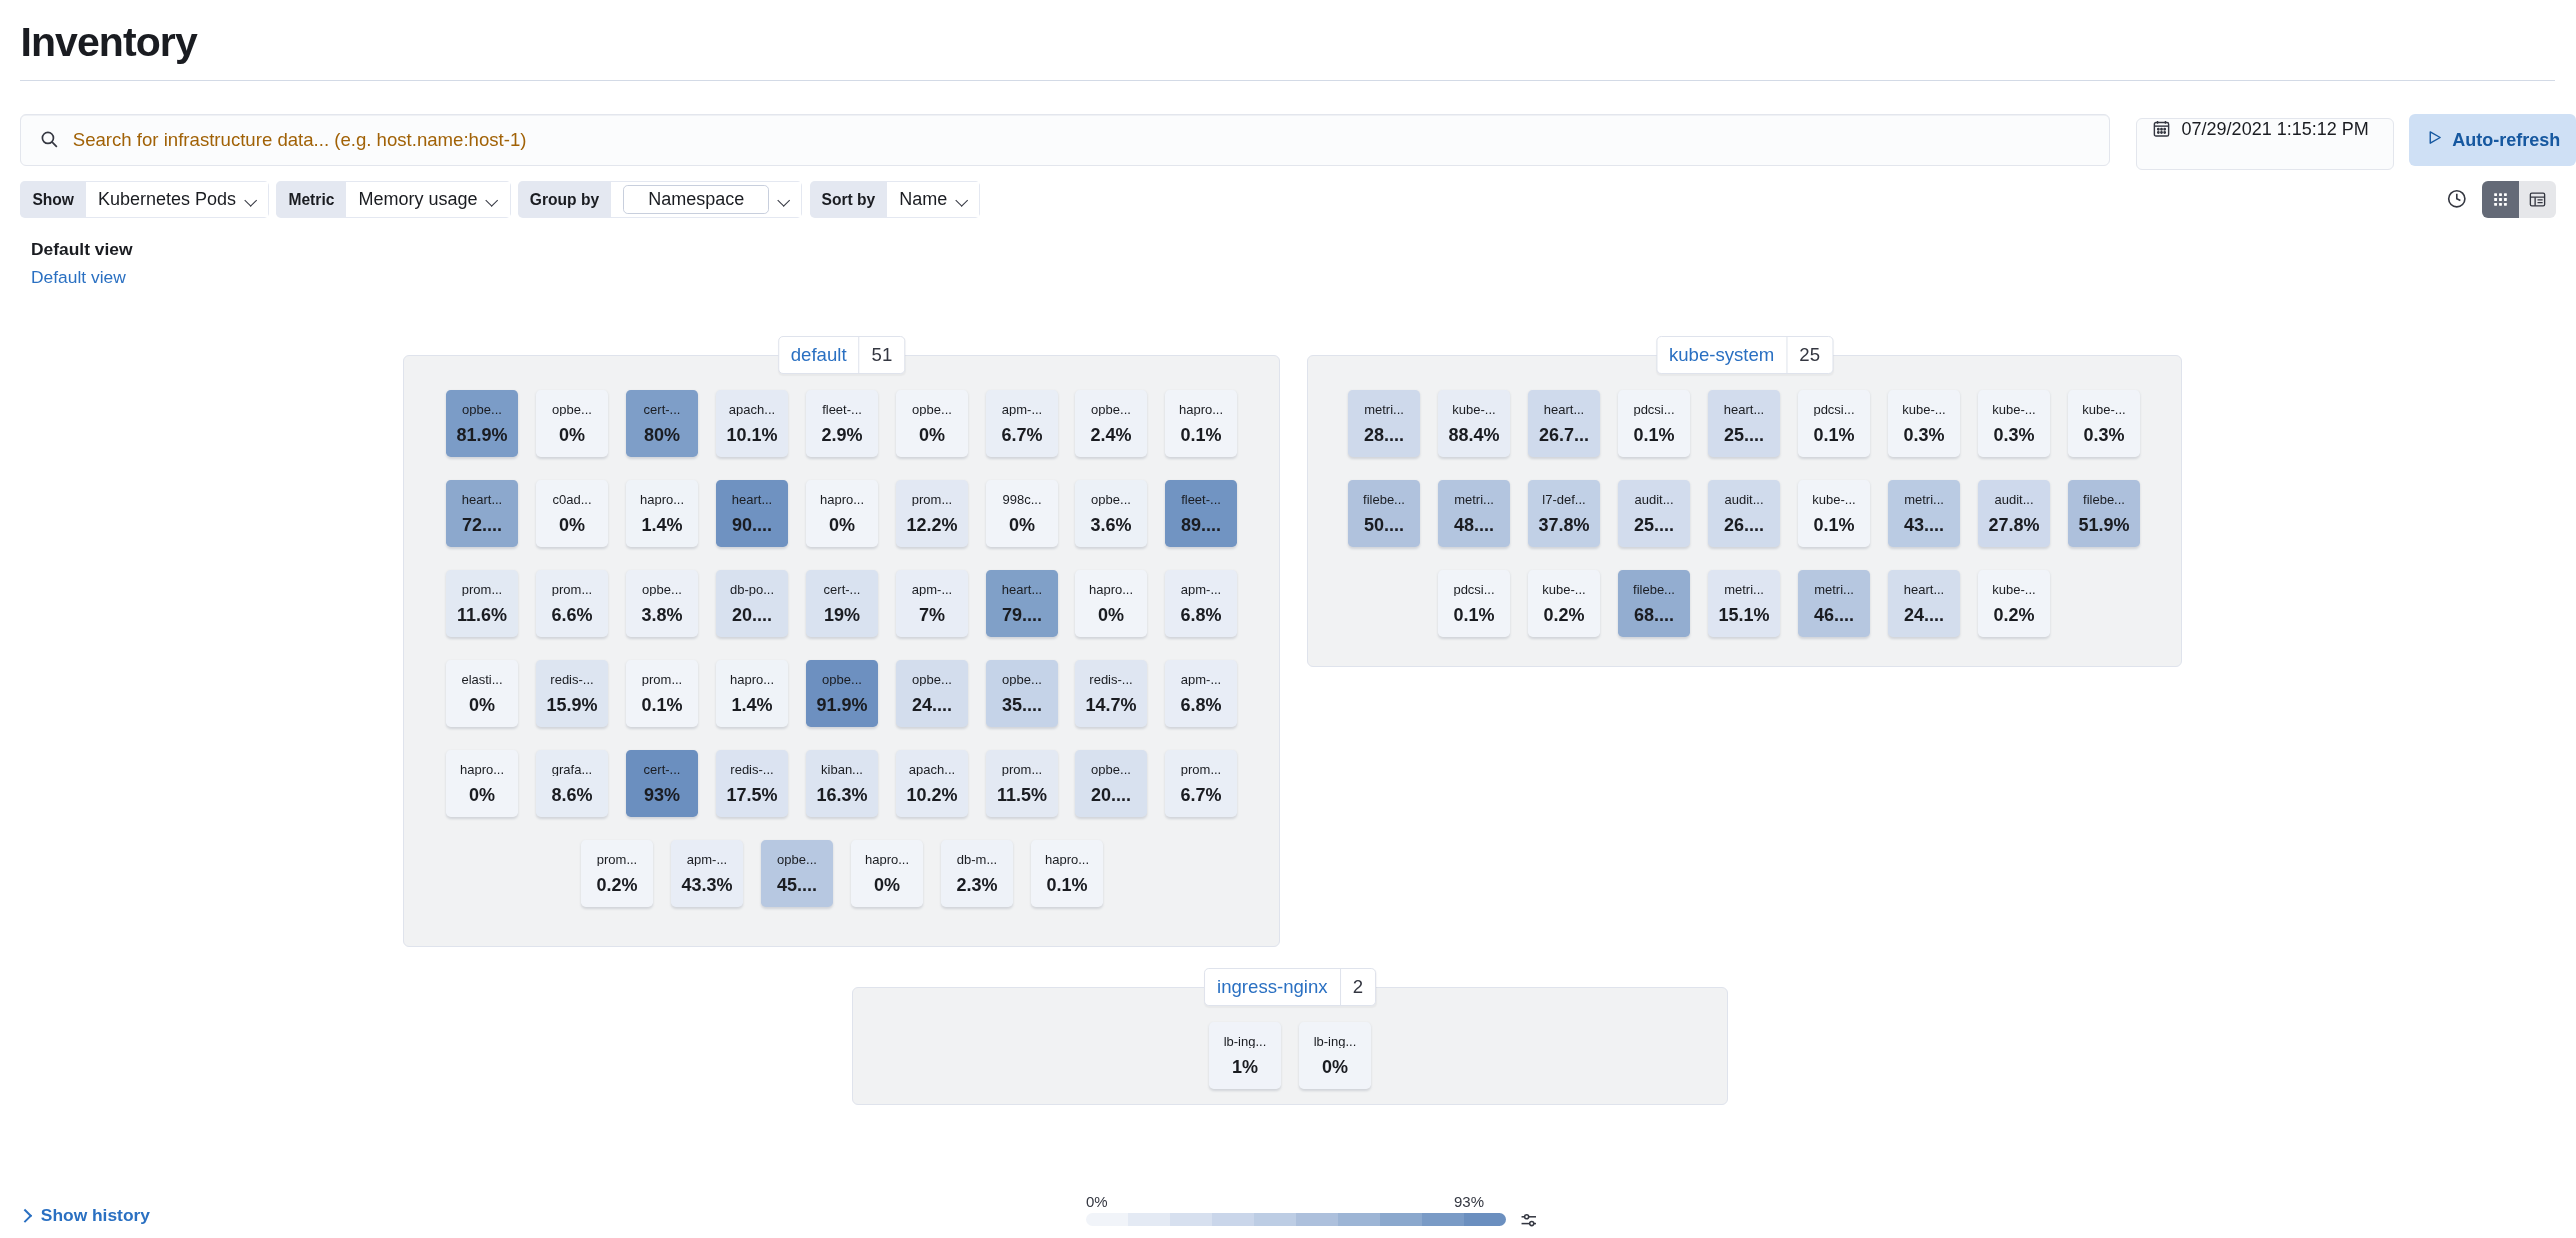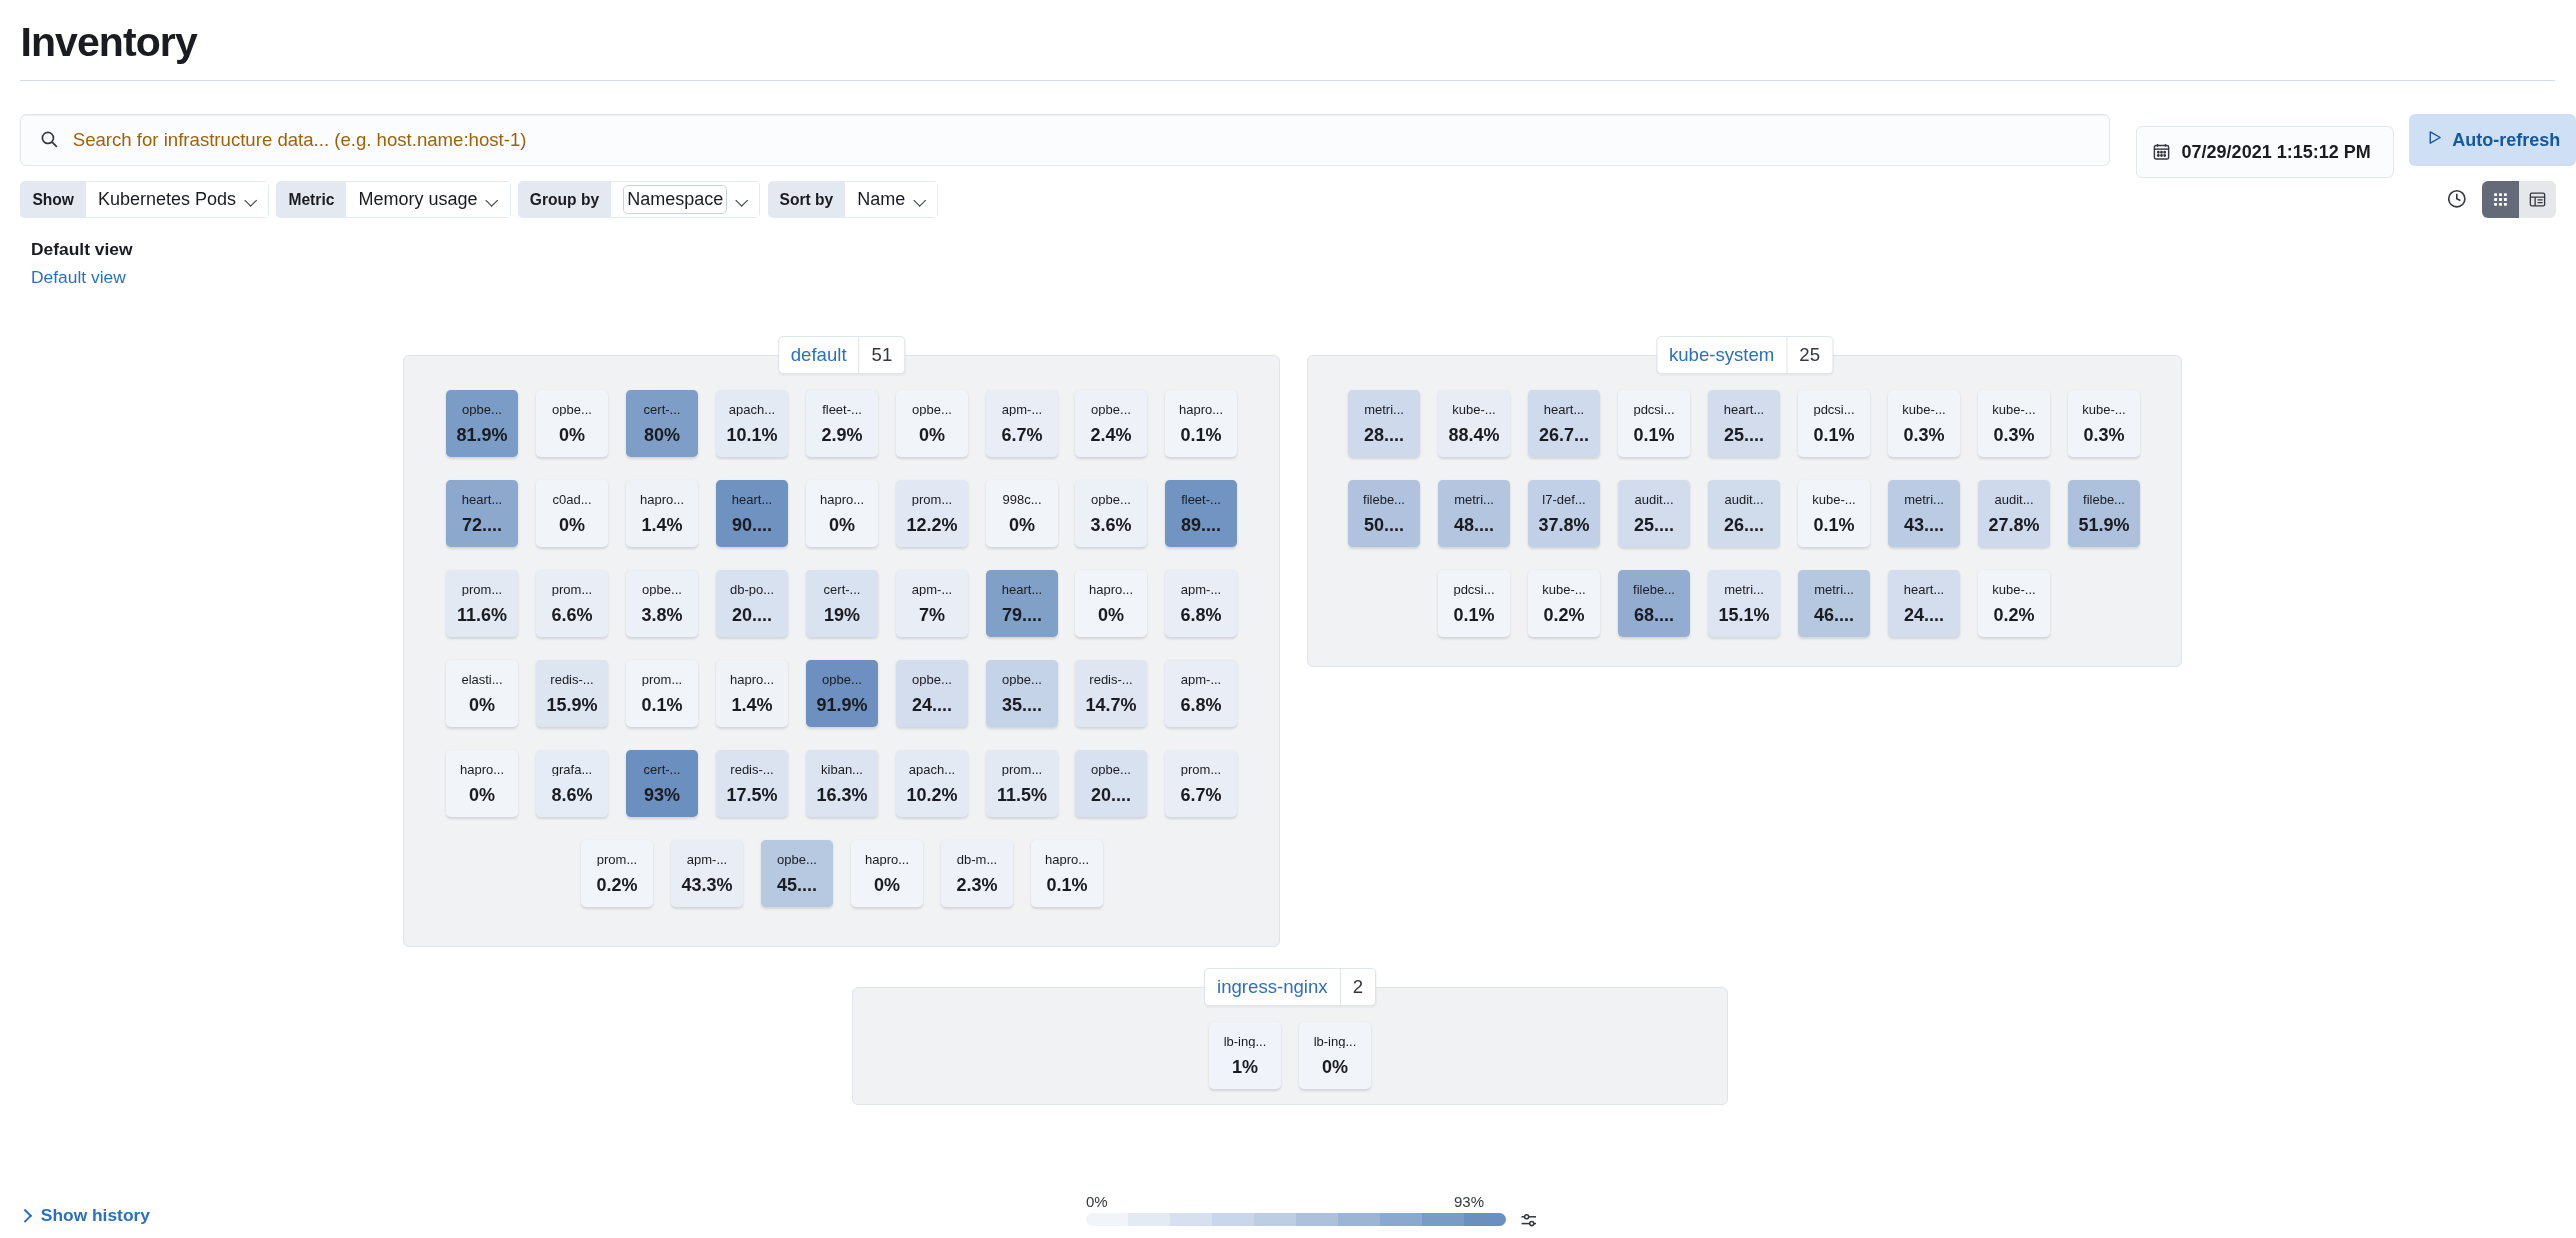--- a/index.html
+++ b/index.html
@@ -26,23 +26,23 @@
   
   .search-row { position: absolute; left: 20.4px; top: 114px; width: 2535px; height: 52px; }
   .search-box {
     position: absolute; left: 0; top: 0; width: 2090px; height: 52px;
     background: #fbfcfd; border: 0.6px solid #e3e6ed; border-radius: 6px;
     display: flex; align-items: center; padding-left: 18px; gap: 13px;
     box-shadow: 0 0.6px 0 #e3e6ed inset;
   }
   .search-box .ph { font-size: 18.6px; color: #a16207; }
   .date-box {
-    position: absolute; left: 2116px; top: 12px; width: 258px; height: 52px;
+    position: absolute; left: 2116px; top: 4px; width: 258px; height: 52px;
     background: #fbfcfd; border: 0.6px solid #e3e6ed; border-radius: 6px;
-    display: flex; align-items: center; padding-left: 14.4px; gap: 10.8px; font-weight: bold;
+    display: flex; align-items: flex-start; padding-left: 14.4px; gap: 10.8px;
   }
   .date-box .dt { font-size: 18px; color: #1a1c21; }
   .refresh-btn {
     position: absolute; left: 2389px; top: 0; width: 167px; height: 52px;
     background: #cfe0f5; border-radius: 6px;
     display: flex; align-items: center; justify-content: center; gap: 9.6px;
     color: #1658a0; font-size: 18px; font-weight: 700; cursor: pointer;
   }
 
   
@@ -51,21 +51,21 @@
   .ctrl .lbl {
     background: #e4e8f1; color: #1a1c21; font-size: 15.6px; font-weight: 700;
     display: flex; align-items: center; padding: 0 12px;
   }
   .ctrl .val {
     background: #ffffff; color: #1a1c21; font-size: 18px;
     display: flex; align-items: center; gap: 8.4px; padding: 0 10.8px 0 12px;
     border-top: 0.6px solid #e4e8f1; border-right: 0.6px solid #e4e8f1; border-bottom: 0.6px solid #e4e8f1;
   }
   .ctrl .val.boxed .pill {
-    border: 0.6px solid #c8cfdd; border-radius: 4.8px; padding: 3px 3px;
+    border: 0.6px solid #c8cfdd; border-radius: 4.8px; padding: 3px 24px;
   }
   .caret { display:inline-block; width: 13px; height: 7.2px; position: relative; }
   .caret::after {
     content: ""; position: absolute; left: 1.2px; top: 0;
     width: 8.4px; height: 8.4px; border-right: 1.8px solid #343741; border-bottom: 1.8px solid #343741;
     transform: rotate(45deg);
   }
 
   
   .view-tools { position: absolute; right: 20.4px; top: 181px; height: 37px; display: flex; align-items: center; gap: 14.4px; }

